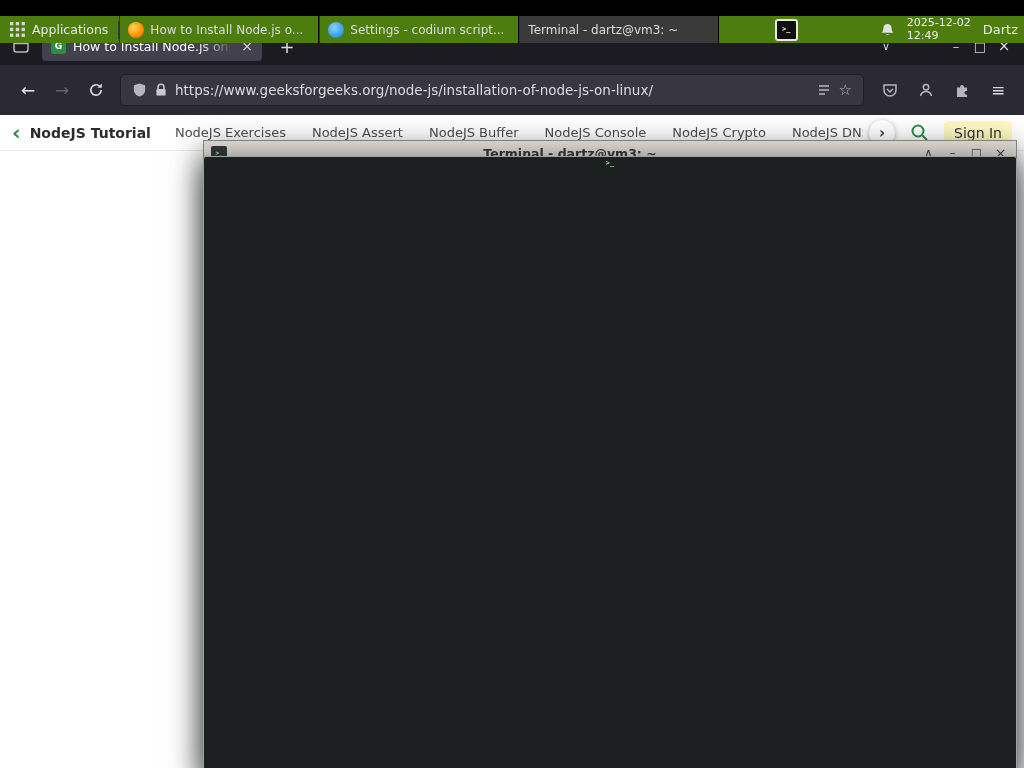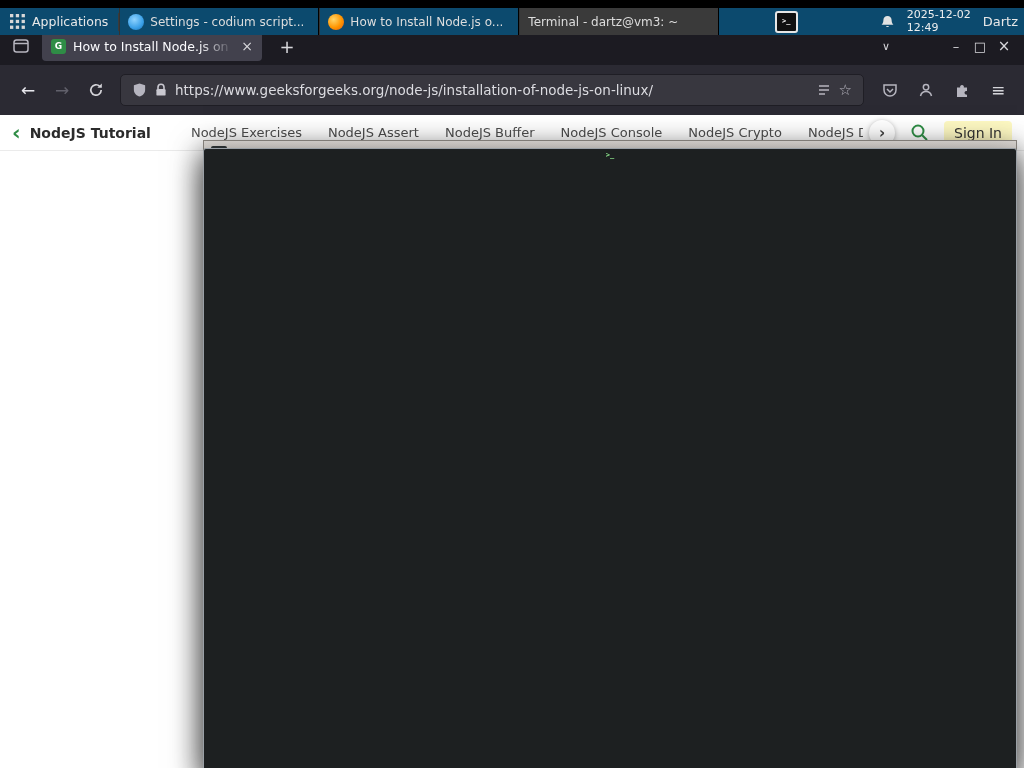--- a/index.html
+++ b/index.html
@@ -1,20 +1,20 @@
 <!DOCTYPE html>
 <html><head>
 <meta charset="utf-8">
 <style>
   * { margin:0; padding:0; box-sizing:border-box; }
   html,body { width:1024px; height:768px; overflow:hidden; background:#000; }
   .screen { position:relative; width:1024px; height:768px; font-family:"DejaVu Sans", sans-serif; }
 
   
-  .panel { position:absolute; top:8px; left:0; right:0; height:27px; background:#0c4a6e;
+  .panel { position:absolute; top:16px; left:0; right:0; height:27px; background:#4d7c0f;
            display:flex; align-items:center; color:#e8e8e8; font-size:12.5px; z-index:40; }
   .apps { display:flex; align-items:center; gap:7px; padding:0 10px; height:100%; cursor:default; }
   .panel-sep { width:1px; height:18px; background:#3b3b3b; }
   .panel-window-buttons { display:flex; height:100%; }
   .pwin { width:200px; height:100%; display:flex; align-items:center; gap:6px; padding:0 8px;
           border-right:1px solid #000; border-left:1px solid #333; }
   .pwin.active { background:#3a3a3a; }
   .pwlabel { white-space:nowrap; overflow:hidden; font-size:12px; color:#dddddd; }
   .pwicon { width:16px; height:16px; border-radius:50%; flex:none; }
   .pwicon.firefox { background: radial-gradient(circle at 35% 35%, #ffd567, #ff9500 55%, #e8590c); }
@@ -54,21 +54,21 @@
   .fieldicon { display:flex; align-items:center; flex:none; }
   .star { color:#b6b5bf; font-size:15px; }
   .toolbar-icons { display:flex; align-items:center; gap:8px; }
   .tool-icon { width:28px; height:28px; display:flex; align-items:center; justify-content:center; color:#d5d5da; }
   .tool-icon.menu { font-size:17px; }
 
   
   .gfgnav { height:36px; background:#fff; border-bottom:1px solid #ebebeb; display:flex; align-items:center;
             padding:0 12px; position:relative; }
   .gnav-left-chevron { color:#2f8d46; font-size:21px; font-weight:bold; margin-right:9px; line-height:20px; }
-  .gnav-active { font-size:14px; font-weight:bold; color:#2b2b2b; margin-right:40px; white-space:nowrap; }
+  .gnav-active { font-size:14px; font-weight:bold; color:#2b2b2b; margin-right:24px; white-space:nowrap; }
   .gnav-items { display:flex; gap:26px; overflow:hidden; flex:1; align-items:center; }
   .gnav-item { font-size:13px; color:#4e4e4e; white-space:nowrap; }
   .gnav-right { display:flex; align-items:center; gap:15px; margin-left:6px; flex:none; }
   .gnav-next { width:26px; height:26px; border-radius:50%; background:#fff; box-shadow:0 1px 5px rgba(0,0,0,.3);
                display:flex; align-items:center; justify-content:center; color:#444; font-size:15px; font-weight:bold; }
   .signin { font-size:14px; color:#333; padding:4px 10px; background:#fef9c3; border-radius:4px; }
   .page { position:absolute; top:125px; left:0; right:0; bottom:0; background:#fff; }
 
   
   .terminal { position:absolute; left:203px; top:140px; width:814px; height:628px; z-index:30;
@@ -114,26 +114,26 @@
             <rect x="0" y="11.6" width="3.3" height="3.3"></rect>
             <rect x="5.8" y="11.6" width="3.3" height="3.3"></rect>
             <rect x="11.6" y="11.6" width="3.3" height="3.3"></rect>
           </g>
         </svg>
       <span>Applications</span>
     </div>
     <div class="panel-sep"></div>
     <div class="panel-window-buttons">
         <div class="pwin">
+          <span class="pwicon firefox"></span>
+          <span class="pwlabel">How to Install Node.js o...</span>
+        </div>
+        <div class="pwin">
           <span class="pwicon codium"></span>
           <span class="pwlabel">Settings - codium script...</span>
-        </div>
-        <div class="pwin">
-          <span class="pwicon firefox"></span>
-          <span class="pwlabel">How to Install Node.js o...</span>
         </div>
         <div class="pwin active">
           <span class="pwicon terminal">&gt;_</span>
           <span class="pwlabel">Terminal - dartz@vm3: ~</span>
         </div>
       </div>
     <div class="panel-right">
       <div class="tray-term">&gt;_</div>
       <svg width="15" height="16" viewBox="0 0 16 16">
           <path fill="#e2e2e2" d="M8 1.5c-2.7 0-4.4 2-4.4 4.6 0 3-1.3 4.2-2 4.9h12.8c-.7-.7-2-1.9-2-4.9C12.4 3.5 10.7 1.5 8 1.5zM6.3 12.2a1.8 1.8 0 0 0 3.4 0z"></path>

